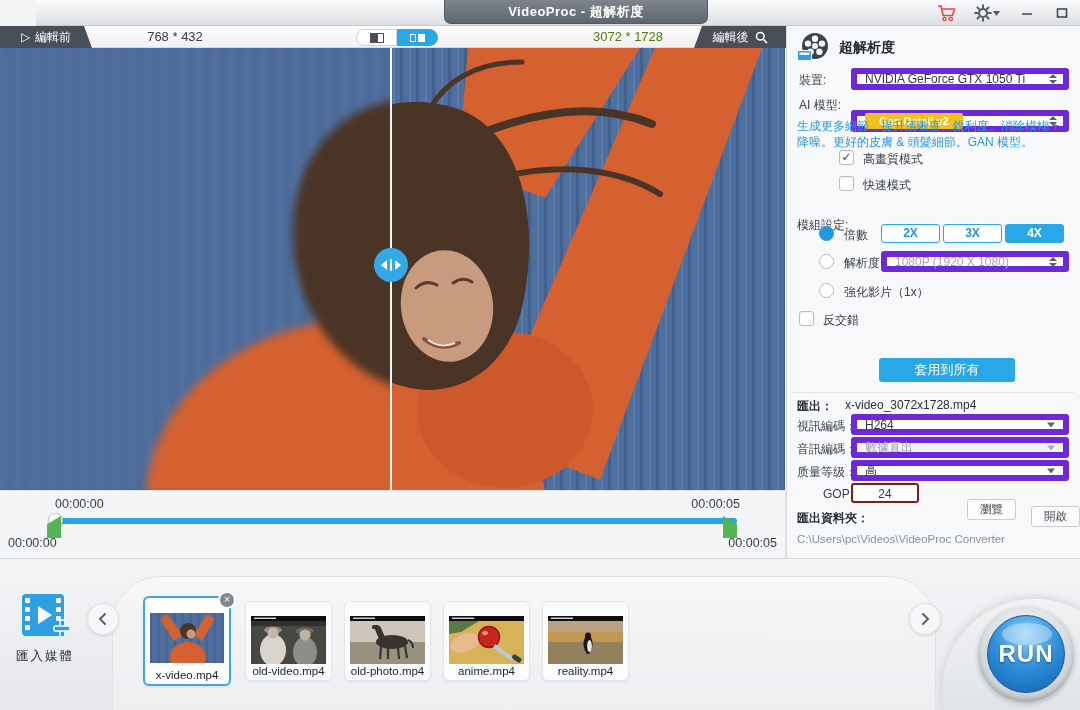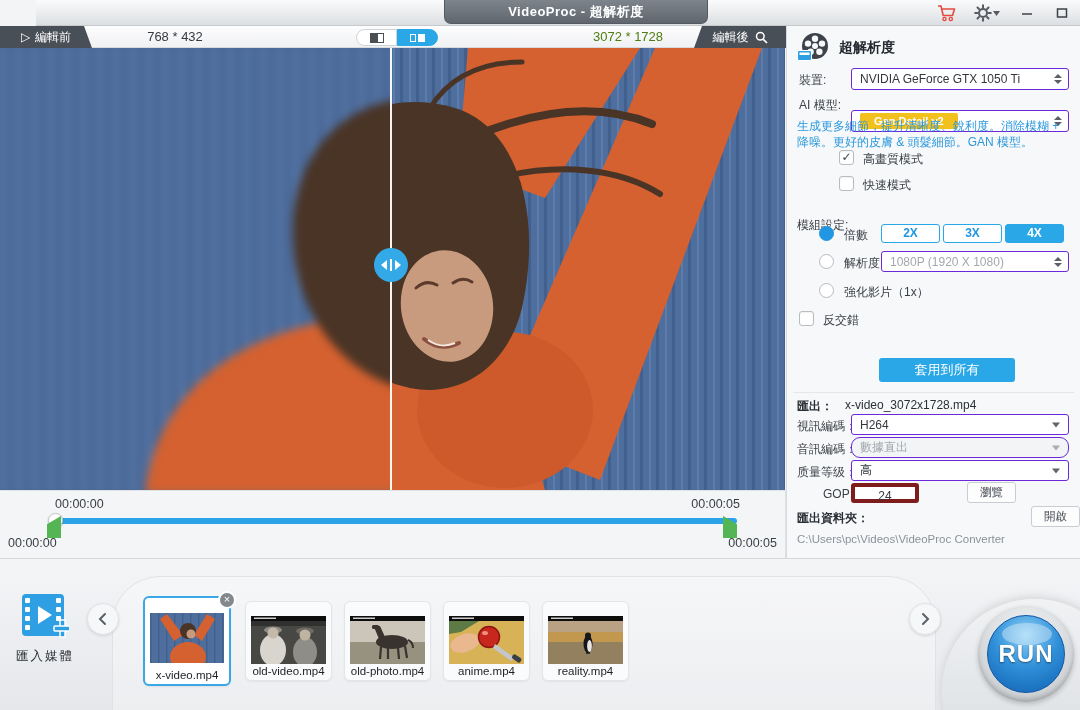--- a/index.html
+++ b/index.html
@@ -65,23 +65,23 @@
     background:#fff; border:1px solid #c3c7cb; box-shadow:0 1px 2px rgba(0,0,0,.25); cursor:grab; }
   .tl-handle { position:absolute; top:25px; width:14px; height:22px; background:#53b554; cursor:ew-resize; }
   .tl-hl { left:47px; clip-path:polygon(0 38%,100% 0,100% 100%,0 100%); }
   .tl-hr { left:723px; clip-path:polygon(0 0,100% 38%,100% 100%,0 100%); }
 
   
   .panel { position:absolute; left:786px; top:26px; width:294px; height:532px;
     background:#f7f8fa; border-left:1px solid #d8dbde; font-size:12px; color:#3a3f45;padding-left:47px; }
   .panel .abs { position:absolute; }
   .p-title { left:52px; top:13px; font-size:14px; font-weight:bold; color:#23282e; }
-  .sel { position:absolute; background:#fff; border:1px solid #6d28d9; border-radius:3px;
+  .sel { position:absolute; background:#fff; border:6px solid #6d28d9; border-radius:3px;
     font-size:12px; color:#33383e; display:flex; align-items:center; padding-left:8px; cursor:pointer; }
-  .sel.disabled { background:#f3f4f6; color:#a2a8ae;border-radius:9px; }
+  .sel.disabled { background:#f3f4f6; color:#a2a8ae; }
   .sel.grayval { color:#a2a8ae; }
   .spin { position:absolute; right:6px; top:50%; transform:translateY(-50%); display:flex; flex-direction:column; gap:2px; }
   .spin .up { width:0;height:0;border-left:4px solid transparent;border-right:4px solid transparent;border-bottom:4px solid #5a6066; }
   .spin .dn { width:0;height:0;border-left:4px solid transparent;border-right:4px solid transparent;border-top:4px solid #5a6066; }
   .caret { position:absolute; right:8px; top:50%; transform:translateY(-50%);
     width:0;height:0;border-left:4px solid transparent;border-right:4px solid transparent;border-top:5px solid #5f656b; }
   .sel.disabled .caret { border-top-color:#a8adb2; }
   .badge { background:#f3c11d; color:#fff; font-size:11px; font-weight:bold; border-radius:2px;
     padding:2px 14px; line-height:12px; }
   .desc { left:10px; top:93px; width:274px; color:#2b98dd; font-size:12px; line-height:15.5px; }
@@ -89,21 +89,21 @@
     font-size:12px; line-height:13px; text-align:center; color:#3a3f45; cursor:pointer; box-shadow:inset 0 1px 2px rgba(0,0,0,.06); }
   .radio { position:absolute; width:15px; height:15px; border-radius:50%; background:#fff; border:1px solid #b7bcc1; cursor:pointer; }
   .radio.sel-on { background:#2196e3; border-color:#2196e3; }
   .sbtn { position:absolute; width:59px; height:19px; border:1px solid #2aa7e7; background:#fff; color:#2196e3;
     font-size:12px; font-weight:bold; text-align:center; line-height:17px; border-radius:3px; cursor:pointer; }
   .sbtn.on { background:#2aa7e7; color:#fff; }
   .btn-apply { position:absolute; left:92px; top:332px; width:136px; height:24px; background:#2aa7e7;
     border:none; border-radius:3px; color:#fff; font-size:13px; cursor:pointer; }
   .hdiv { position:absolute; left:6px; right:6px; height:1px; background:#e4e7ea; }
   .blabel { font-weight:bold; color:#2b3036; }
-  .inp { position:absolute; background:#fff; border:4px solid #7f1d1d; border-radius:3px;
+  .inp { position:absolute; background:#fff; border:2px solid #7f1d1d; border-radius:3px;
     font-size:12px; color:#33383e; text-align:center; }
   .pbtn { position:absolute; width:49px; height:21px; background:#fdfdfe; border:1px solid #c9cdd1;
     border-radius:3px; font-size:11.5px; color:#454b51; text-align:center; line-height:19px; cursor:pointer; }
   .ppath { left:10px; top:507px; font-size:11.5px; color:#8b9299; }
 
   
   .mediabar { position:absolute; left:0; top:558px; width:1080px; height:152px;
     background:linear-gradient(#f4f5f7,#e5e7ea); border-top:1px solid #d5d8db; overflow:hidden; }
   .strip-outline { position:absolute; left:112px; top:17px; width:824px; height:190px; border-radius:48px;
     border:1px solid #e0e3e6; background:rgba(255,255,255,.3); }
@@ -362,21 +362,21 @@
     <div class="abs" style="left:10px;top:438px">质量等级：</div>
     <div class="sel" style="left:64px;top:434px;width:218px;height:21px">
       <span>高</span>
       <span class="caret"></span>
     </div>
 
     <div class="abs" style="left:36px;top:461px">GOP:</div>
     <div class="inp" style="left:64px;top:457px;width:68px;height:20px;line-height:18px">24</div>
 
     <div class="abs blabel" style="left:10px;top:484px">匯出資料夾：</div>
-    <div class="pbtn" style="left:180px;top:456px">瀏覽</div>
+    <div class="pbtn" style="left:180px;top:473px">瀏覽</div>
     <div class="pbtn" style="left:244px;top:480px">開啟</div>
     <div class="abs ppath">C:\Users\pc\Videos\VideoProc Converter</div>
   </div>
 
   <div class="mediabar">
     <div class="strip-outline"></div>
 
     <div class="import-btn">
       <svg width="48" height="48" viewBox="0 0 48 48">
         <rect x="1" y="2" width="42" height="42" rx="4" fill="#2e9fe2"></rect>

